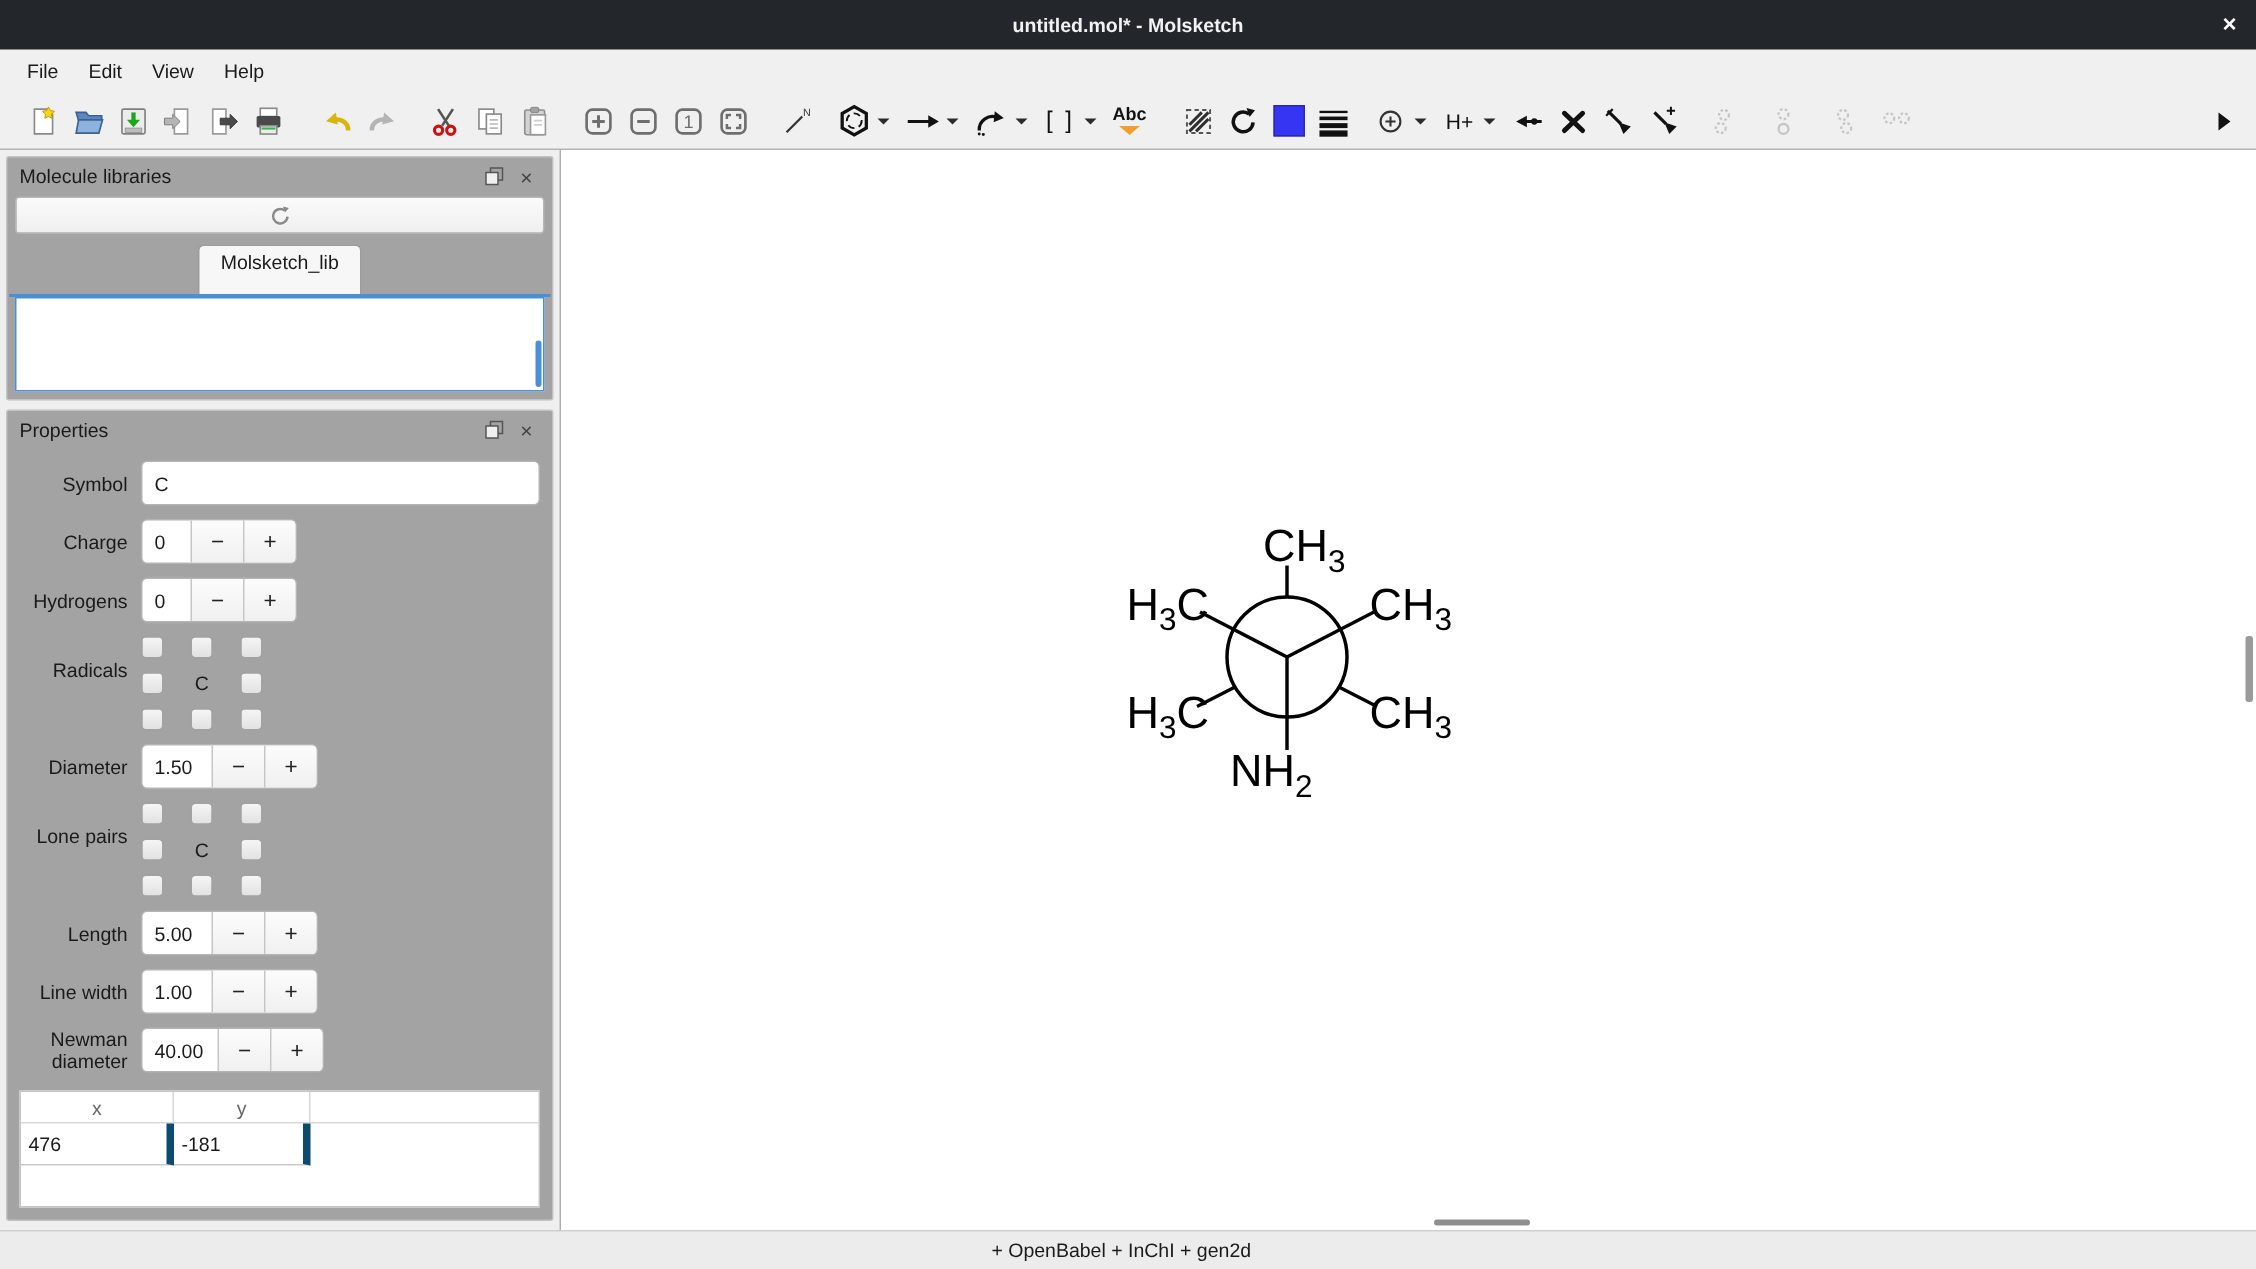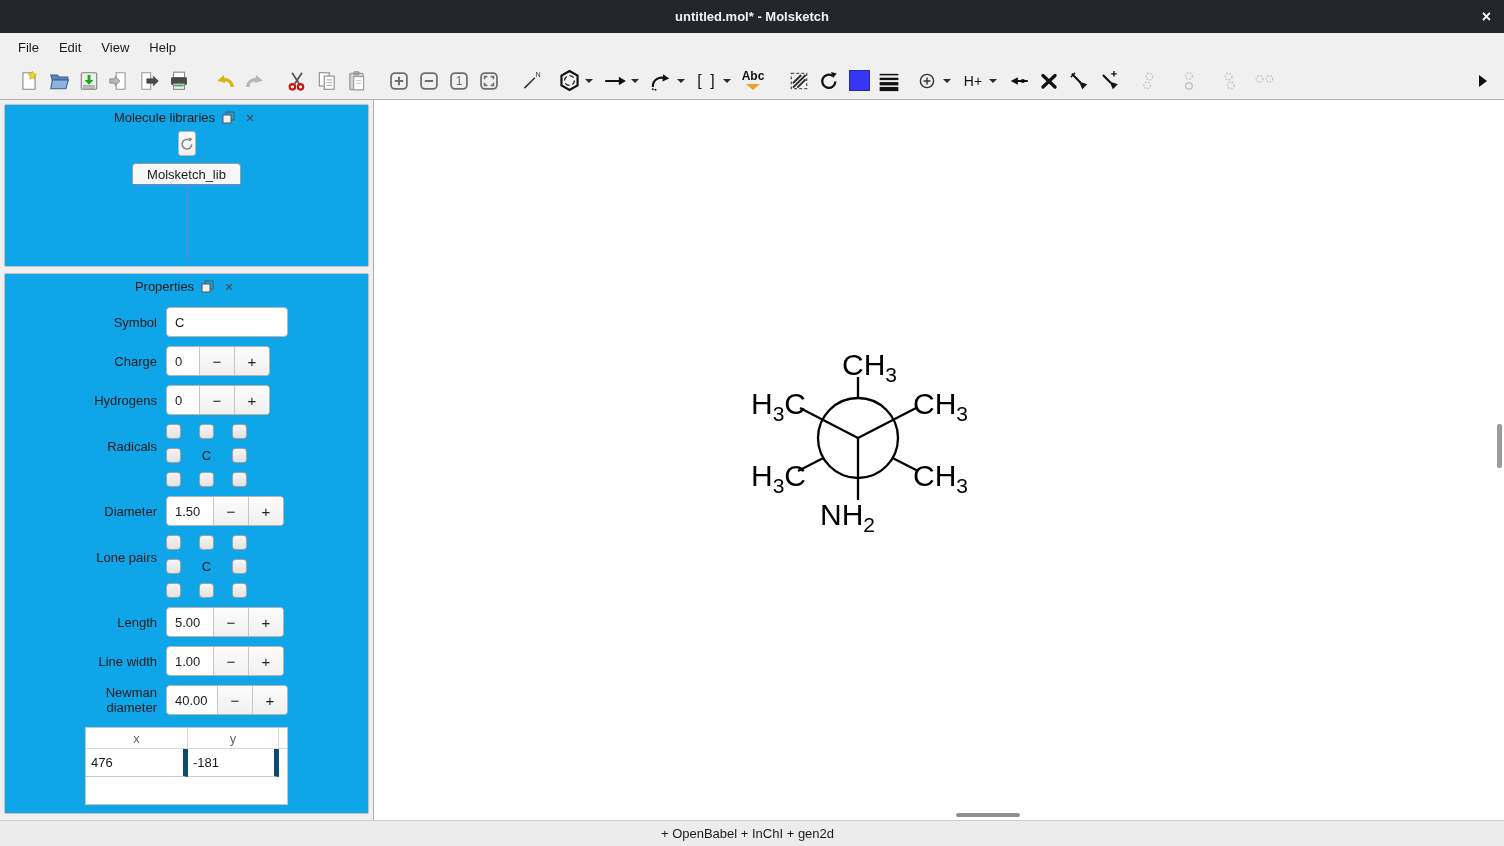--- a/index.html
+++ b/index.html
@@ -26,29 +26,29 @@
   .abcwrap { display:flex; flex-direction:column; align-items:center; line-height:11px; }
   .abc { font-size:12px; font-weight:700; color:#111; }
   .abctri { width:0; height:0; border-left:7px solid transparent; border-right:7px solid transparent; border-top:6px solid #f0a030; margin-top:2px; }
   .swatch { width:21px; height:21px; border:1px solid #2828b0; }
   .hplus { font-size:14px; color:#111; }
   .expand-tri { width:0; height:0; border-top:6px solid transparent; border-bottom:6px solid transparent; border-left:8px solid #111; }
 
   
   .main { display:flex; height:720px; }
   .dock { width:373px; background:#efefef; padding:4px 4px 6px 4px; display:flex; flex-direction:column; }
-  .panel { border:1px solid #c2c2c2; border-radius:2px; background:#0ea5e9; display:flex; flex-direction:column;align-items:center; }
+  .panel { border:1px solid #c2c2c2; border-radius:2px; background:#a3a3a3; display:flex; flex-direction:column; }
   .panel-hd { height:25px; display:flex; align-items:center; padding:0 8px; flex-shrink:0; }
   .panel-hd .ttl { flex:1; color:#1a1a1a; }
   .hd-btn { width:18px; height:18px; display:flex; align-items:center; justify-content:center; margin-left:4px; color:#444; font-size:14px; }
 
   .lib { height:163px; margin-bottom:6px; }
   .refresh-btn { margin:1px 5px 7px 5px; height:25px; border:1px solid #b6b6b6; border-radius:3px; background:linear-gradient(#fbfbfb,#efefef); display:flex; align-items:center; justify-content:center; }
   .tabbar { position:relative; display:flex; justify-content:center; border-bottom:2px solid #4a90d9; margin:0 1px; }
-  .tab { padding:3px 14px 2px; background:#f7f7f7; border:1px solid #9c9c9c; border-bottom:none; border-radius:4px 4px 0 0; color:#1a1a1a; }
+  .tab { padding:3px 14px 14px; background:#f7f7f7; border:1px solid #9c9c9c; border-bottom:none; border-radius:4px 4px 0 0; color:#1a1a1a; }
   .liblist { flex:1; margin:0 5px 5px 5px; border:1px solid #4a90d9; background:#fff; position:relative; overflow:hidden; }
   .librow { height:34px; background:#ebebeb; display:flex; align-items:center; padding:2px; }
   .thumb { width:62px; height:30px; background:#fff; border:1px solid #d5d5d5; margin-right:8px; flex-shrink:0; }
   .libscroll { position:absolute; right:1px; top:46%; bottom:2px; width:4px; background:#4a90d9; border-radius:2px; }
 
   .props { flex:1; }
   .pbody { padding:8px 8px 6px 8px; flex:1; }
   .prow { display:flex; align-items:center; margin-bottom:9px; }
   .prow.top { align-items:flex-start; }
   .prow.top .plabel { padding-top:15px; }

